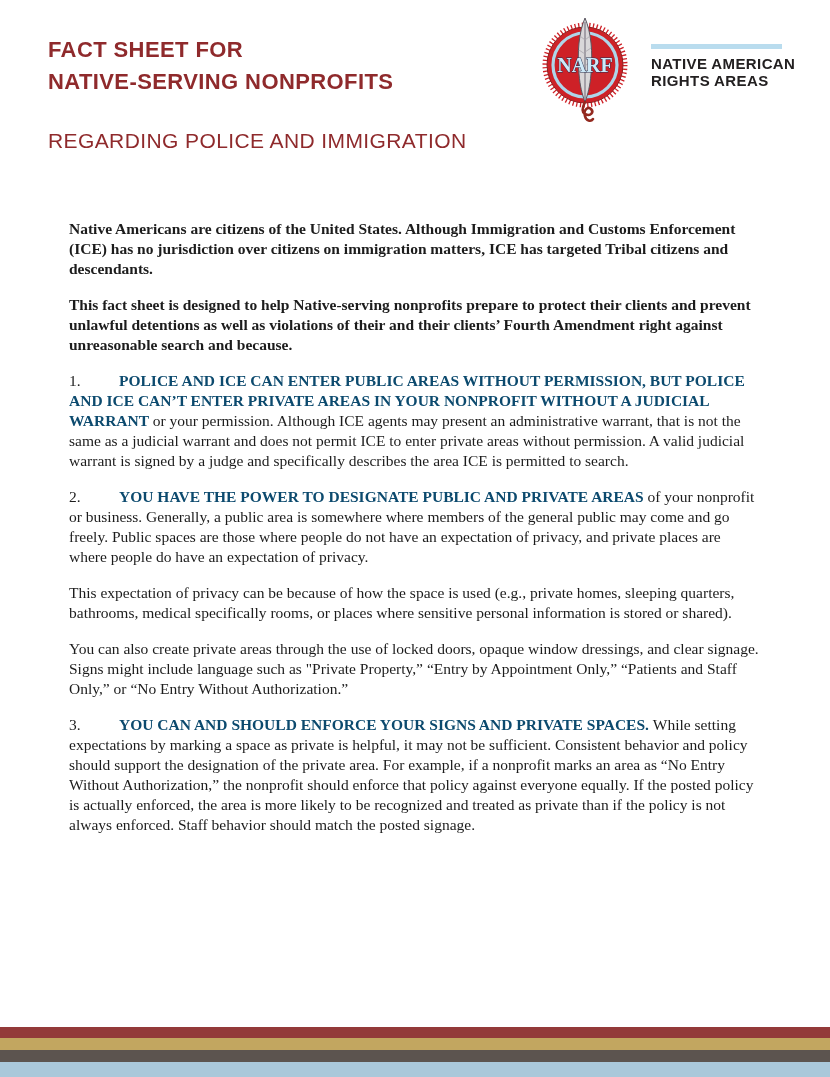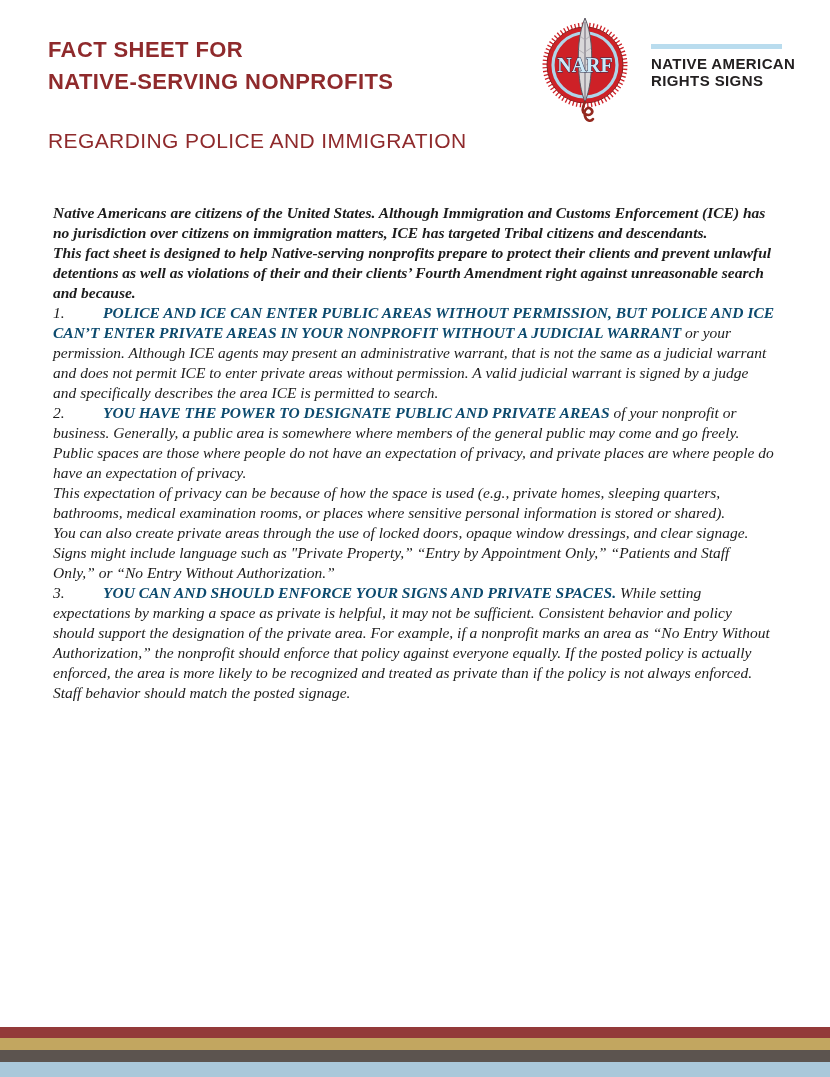--- a/index.html
+++ b/index.html
@@ -33,21 +33,21 @@
     font-family:"Liberation Sans", sans-serif;
     font-weight:bold;font-size:15px;line-height:17px;
     letter-spacing:0.4px;color:#232021;white-space:nowrap;
   }
 
   
   .content{
     position:absolute;left:53px;top:203px;width:722px;
     font-size:15.5px;line-height:20px;
   }
-  .content p{margin:0;font-style:italic;}
+  .content p{margin:16px;}
   .intro{font-weight:bold;}
   .mt20{margin-top:20px;}
   .mt10{margin-top:10px;}
   .item1{margin-top:60px;}
   .item2{margin-top:40px;}
   .item3{margin-top:44px;}
   .num{display:inline-block;width:50px;}
   .item-heading{font-weight:bold;color:#0c4a6e;}
   .item-heading::after{content:" ";}
 
@@ -88,39 +88,39 @@
 
       <text x="44" y="60" text-anchor="middle" font-family="Liberation Serif, serif" font-size="20" font-weight="bold" fill="#cde9f8" stroke="#273050" stroke-width="0.9" paint-order="stroke">NARF</text>
 
       <path d="M44 90 C 41 96, 40 100, 44 102 C 50 105, 53 100, 50 97 C 47 94, 42 98, 44 104 C 45 109, 50 110, 52 107" fill="none" stroke="#93291f" stroke-width="2.6" stroke-linecap="round"></path>
     </svg>
   </div>
 
   <div class="wordmark">
     <div class="bar"></div>
     <div class="org">NATIVE AMERICAN</div>
-    <div class="org">RIGHTS SIGNS</div>
+    <div class="org">RIGHTS AREAS</div>
   </div>
 
   <div class="subtitle">REGARDING POLICE AND IMMIGRATION</div>
 
   <div class="content">
 
     <p class="intro">Native Americans are citizens of the United States. Although Immigration and Customs Enforcement (ICE) has no jurisdiction over citizens on immigration matters, ICE has targeted Tribal citizens and descendants.</p>
     <p class="intro mt20">This fact sheet is designed to help Native-serving nonprofits prepare to protect their clients and prevent unlawful detentions as well as violations of their and their clients’ Fourth Amendment right against unreasonable search and because.</p>
 
     <p class="item item1">
       <span class="num">1.</span><span class="item-heading">POLICE AND ICE CAN ENTER PUBLIC AREAS WITHOUT PERMISSION, BUT POLICE AND ICE CAN’T ENTER PRIVATE AREAS IN YOUR NONPROFIT WITHOUT A JUDICIAL WARRANT</span><span class="item-body">or your permission. Although ICE agents may present an administrative warrant, that is not the same as a judicial warrant and does not permit ICE to enter private areas without permission. A valid judicial warrant is signed by a judge and specifically describes the area ICE is permitted to search.</span>
     </p>
 
     <p class="item item2">
       <span class="num">2.</span><span class="item-heading">YOU HAVE THE POWER TO DESIGNATE PUBLIC AND PRIVATE AREAS</span><span class="item-body">of your nonprofit or business. Generally, a public area is somewhere where members of the general public may come and go freely. Public spaces are those where people do not have an expectation of privacy, and private places are where people do have an expectation of privacy.</span>
     </p>
 
-    <p class="mt10">This expectation of privacy can be because of how the space is used (e.g., private homes, sleeping quarters, bathrooms, medical examination rooms, or places where sensitive personal information is stored or shared).</p>
+    <p class="mt10">This expectation of privacy can be because of how the space is used (e.g., private homes, sleeping quarters, bathrooms, medical specifically rooms, or places where sensitive personal information is stored or shared).</p>
     <p class="mt20">You can also create private areas through the use of locked doors, opaque window dressings, and clear signage. Signs might include language such as "Private Property,” “Entry by Appointment Only,” “Patients and Staff Only,” or “No Entry Without Authorization.”</p>
 
     <p class="item item3">
       <span class="num">3.</span><span class="item-heading">YOU CAN AND SHOULD ENFORCE YOUR SIGNS AND PRIVATE SPACES.</span><span class="item-body">While setting expectations by marking a space as private is helpful, it may not be sufficient. Consistent behavior and policy should support the designation of the private area. For example, if a nonprofit marks an area as “No Entry Without Authorization,” the nonprofit should enforce that policy against everyone equally. If the posted policy is actually enforced, the area is more likely to be recognized and treated as private than if the policy is not always enforced. Staff behavior should match the posted signage.</span>
     </p>
 
   </div>
 
   <div class="footer">
     <div class="stripe stripe-0" style="background: rgb(147, 58, 57);"></div>

